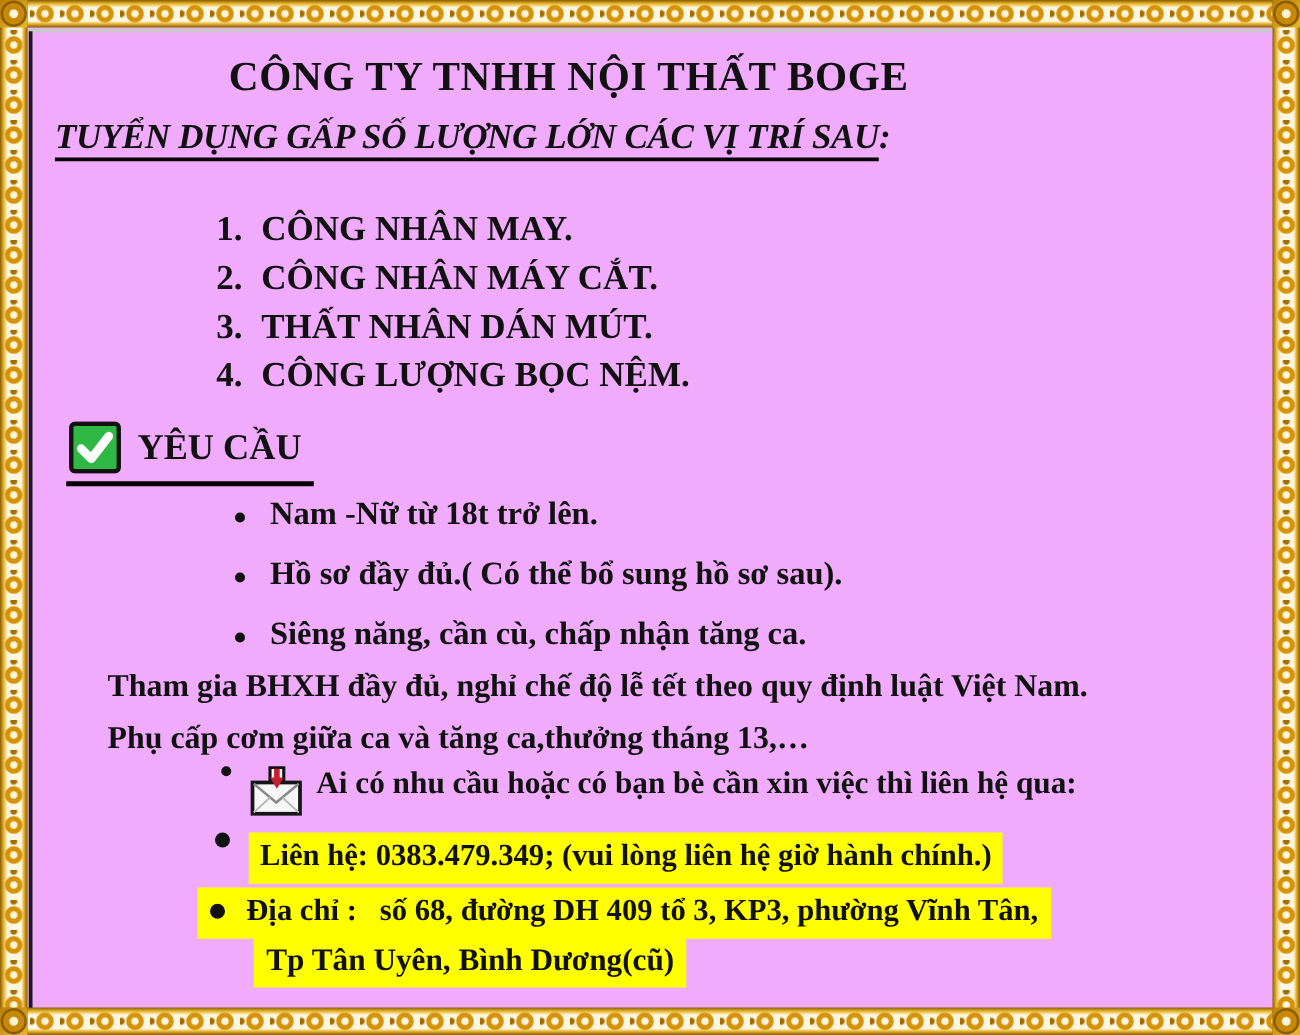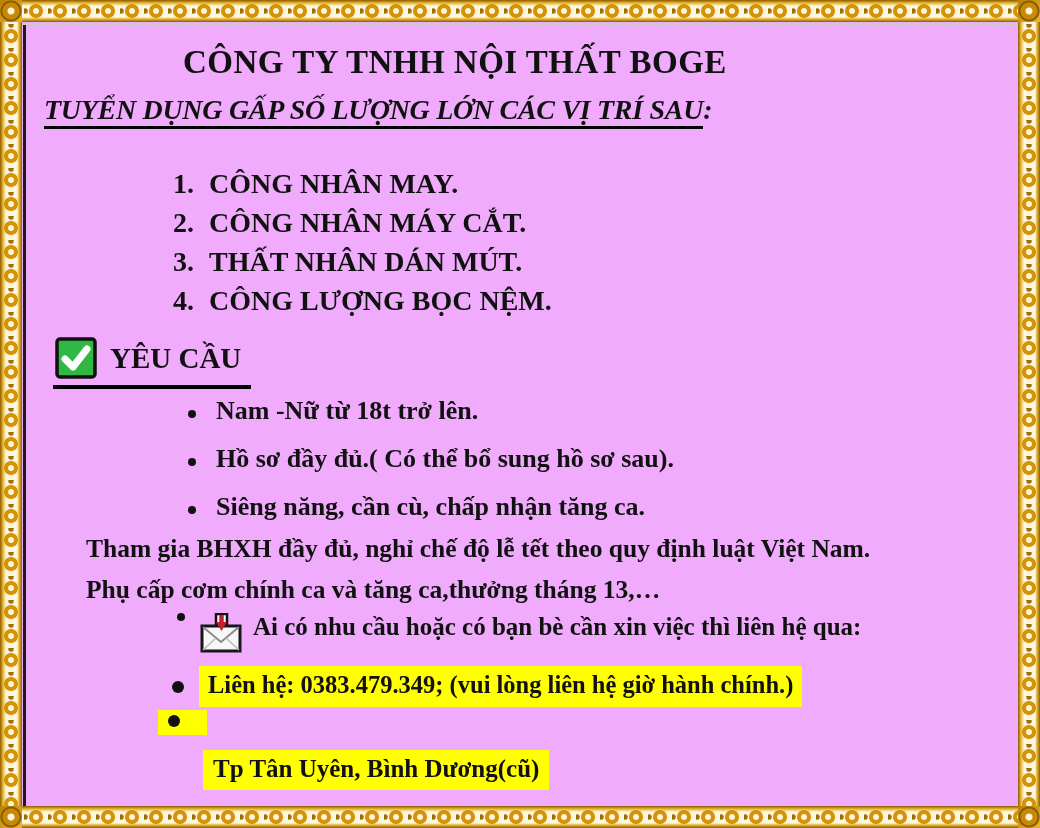--- a/index.html
+++ b/index.html
@@ -87,21 +87,21 @@
   .contact-row {
     position: absolute; left: 177px; top: 613px;
     display: flex; font-size: 25px; font-weight: bold;
   }
   .contact-row .sdot { margin: 0 14px 0 0; }
   .contact-row .envelope { margin-right: 10px; }
   .contact-row .envelope svg { display: block; }
 
   .hl { background: #ffff00; font-weight: bold; }
 
-  .phone-row { position: absolute; left: 172px; top: 666px; display: flex; align-items: center; }
+  .phone-row { position: absolute; left: 172px; top: 666px; display: flex; }
   .bdot { width: 12px; height: 12px; border-radius: 50%; background: #111; flex: none; margin-right: 15px; }
   .phone-row .hl { font-size: 24.5px; padding: 5px 9px 8px; }
 
   .addr1-row { position: absolute; left: 158px; top: 710px; }
   .addr1-row .hl { display: inline-flex; align-items: center; font-size: 24.5px; padding: 5px 10px 8px 6px; }
   .bdot-in { width: 12px; height: 12px; border-radius: 50%; background: #111; flex: none; margin: 0 17px 0 4px; }
   .pre { white-space: pre-wrap; }
 
   .addr2-row { position: absolute; left: 203px; top: 755px; }
   .addr2-row .hl { font-size: 25px; padding: 5px 10px 8px; }
@@ -165,21 +165,21 @@
       <span>Hồ sơ đầy đủ.( Có thể bổ sung hồ sơ sau).</span>
     </li>
     <li>
       <span class="sdot"></span>
       <span>Siêng năng, cần cù, chấp nhận tăng ca.</span>
     </li>
   </ul>
 
   <p class="benefits">
     <span>Tham gia BHXH đầy đủ, nghỉ chế độ lễ tết theo quy định luật Việt Nam.</span>
-    <span>Phụ cấp cơm chính ca và tăng ca,thưởng tháng 13,…</span>
+    <span>Phụ cấp cơm giữa ca và tăng ca,thưởng tháng 13,…</span>
   </p>
 
   <div class="contact-row">
     <span class="sdot"></span>
     <span class="envelope">
       <svg width="44" height="42" viewBox="0 0 44 42" aria-hidden="true">
         <rect x="17" y="1" width="11" height="10" fill="#ffffff" stroke="#111" stroke-width="2.5"></rect>
         <rect x="3" y="13" width="38" height="25" fill="#f7f7f7" stroke="#161616" stroke-width="3"></rect>
         <path d="M4 14 L22 29 L40 14" fill="none" stroke="#8a8a8a" stroke-width="2"></path>
         <path d="M4 37 L17 25 M40 37 L27 25" fill="none" stroke="#bbbbbb" stroke-width="1.5"></path>
@@ -191,20 +191,21 @@
   </div>
 
   <div class="phone-row">
     <span class="bdot"></span>
     <span class="hl">Liên hệ: 0383.479.349; (vui lòng liên hệ giờ hành chính.)</span>
   </div>
 
   <div class="addr1-row">
     <span class="hl">
       <span class="bdot-in"></span>
+      <span class="pre">Địa chỉ :   số 68, đường DH 409 tổ 3, KP3, phường Vĩnh Tân,</span>
     </span>
   </div>
 
   <div class="addr2-row">
     <span class="hl">Tp Tân Uyên, Bình Dương(cũ)</span>
   </div>
 
 </div>
 
 </body></html>

